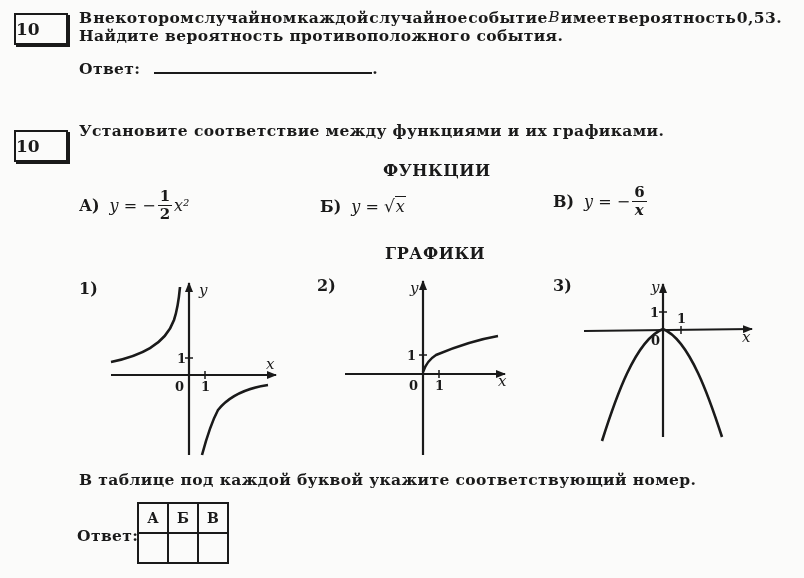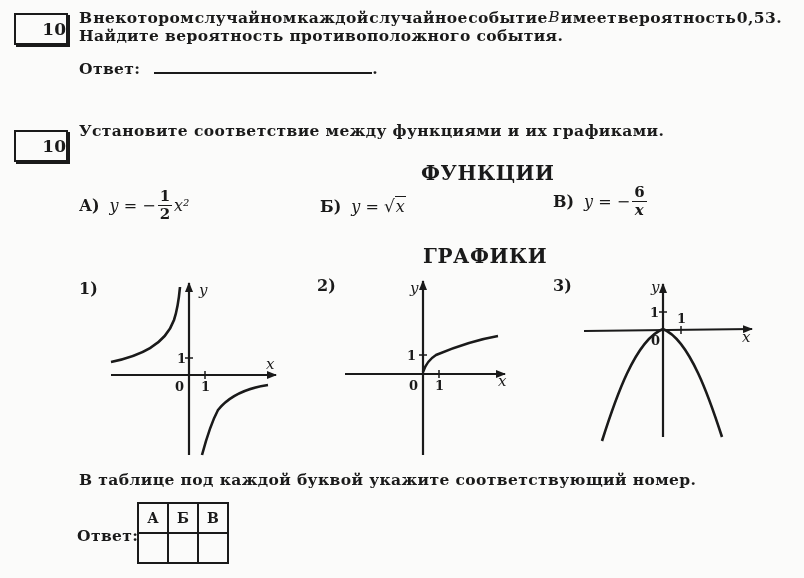--- a/index.html
+++ b/index.html
@@ -1,26 +1,26 @@
 <!DOCTYPE html>
 <html><head>
 <meta charset="utf-8">
 <style>
   html,body{margin:0;padding:0;}
   body{width:804px;height:578px;background:#fbfbfa;position:relative;overflow:hidden;
        font-family:"DejaVu Serif","Liberation Serif",serif;color:#1a1a1a;}
   .abs{position:absolute;}
   .numbox{position:absolute;width:50px;height:28px;border:2px solid #1a1a1a;
           box-shadow:2px 2px 0 #1a1a1a;font-weight:bold;font-size:17px;
-          display:flex;align-items:center;justify-content:flex-end;}
+          display:flex;align-items:center;justify-content:flex-start;}
   .txt{font-weight:bold;font-size:15.5px;letter-spacing:0.4px;white-space:nowrap;}
   .just{display:flex;justify-content:space-between;width:703px;}
   .ital{font-style:italic;font-family:"DejaVu Serif",serif;}
   .answer-line{display:inline-block;width:218px;border-bottom:2px solid #1a1a1a;height:14px;vertical-align:baseline;}
-  .heading{font-weight:bold;font-size:20px;letter-spacing:0.6px;margin-left:38px;}
+  .heading{font-weight:bold;font-size:16px;letter-spacing:0.6px;}
   .formula{font-size:16px;display:flex;align-items:center;}
   .frac{display:inline-flex;flex-direction:column;align-items:center;margin:0 2px;font-weight:bold;}
   .frac span{line-height:17px;font-size:15px;}
   .frac .num{border-bottom:1.5px solid #1a1a1a;padding:0 2px;}
   .fn-italic{font-style:italic;}
   .graph-label{font-weight:bold;font-size:16px;}
   table.ans{border-collapse:collapse;}
   table.ans td{border:2px solid #1a1a1a;width:28px;height:28px;text-align:center;
                font-weight:bold;font-size:14px;padding:0;}
 </style>

